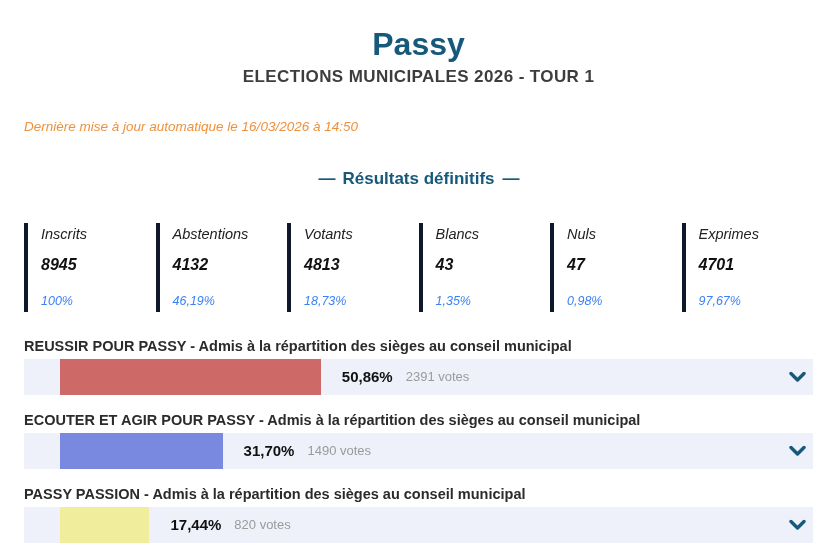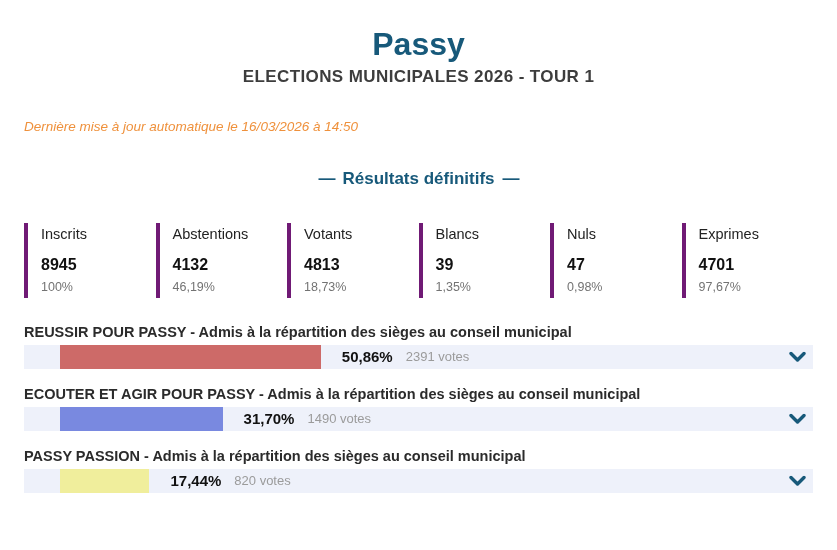--- a/index.html
+++ b/index.html
@@ -48,40 +48,41 @@
   }
   .section-title .dash { letter-spacing: -1px; margin: 0 8px; }
 
   
   .stats {
     display: flex;
     margin: 34px 24px 0 24px;
   }
   .stat {
     flex: 1;
-    border-left: 4px solid #701a75;
+    border-left: 4px solid #0f172a;
     padding: 2px 8px 2px 13px;
+    font-style: italic;
   }
   .stat-label { font-size: 14.5px; color: #222222; line-height: 1.35; }
   .stat-value { font-size: 16px; font-weight: bold; color: #111111; line-height: 1.35; margin-top: 10px; }
-  .stat-percent { font-size: 12.5px; color: #737373; line-height: 1.35; margin-top: 3px; }
+  .stat-percent { font-size: 12.5px; color: #3b82f6; line-height: 1.35; margin-top: 17px; }
 
   
   .candidates { margin: 26px 24px 0 24px; }
   .candidate { margin-bottom: 17px; }
   .candidate-name {
     font-size: 14.5px;
     font-weight: bold;
     color: #2b2b2b;
     margin-bottom: 5px;
     white-space: nowrap;
   }
   .bar-row {
     position: relative;
-    height: 24px;
+    height: 36px;
     background: #eef1fa;
     display: flex;
     align-items: center;
     cursor: pointer;
     padding-left: 36px;
   }
   .bar-fill { height: 100%; flex: 0 0 auto; }
   .bar-percent {
     font-size: 15px;
     font-weight: bold;
@@ -130,21 +131,21 @@
       <div class="stat-value">4132</div>
       <div class="stat-percent">46,19%</div>
     </div>
     <div class="stat">
       <div class="stat-label">Votants</div>
       <div class="stat-value">4813</div>
       <div class="stat-percent">18,73%</div>
     </div>
     <div class="stat">
       <div class="stat-label">Blancs</div>
-      <div class="stat-value">39</div>
+      <div class="stat-value">43</div>
       <div class="stat-percent">1,35%</div>
     </div>
     <div class="stat">
       <div class="stat-label">Nuls</div>
       <div class="stat-value">47</div>
       <div class="stat-percent">0,98%</div>
     </div>
     <div class="stat">
       <div class="stat-label">Exprimes</div>
       <div class="stat-value">4701</div>

